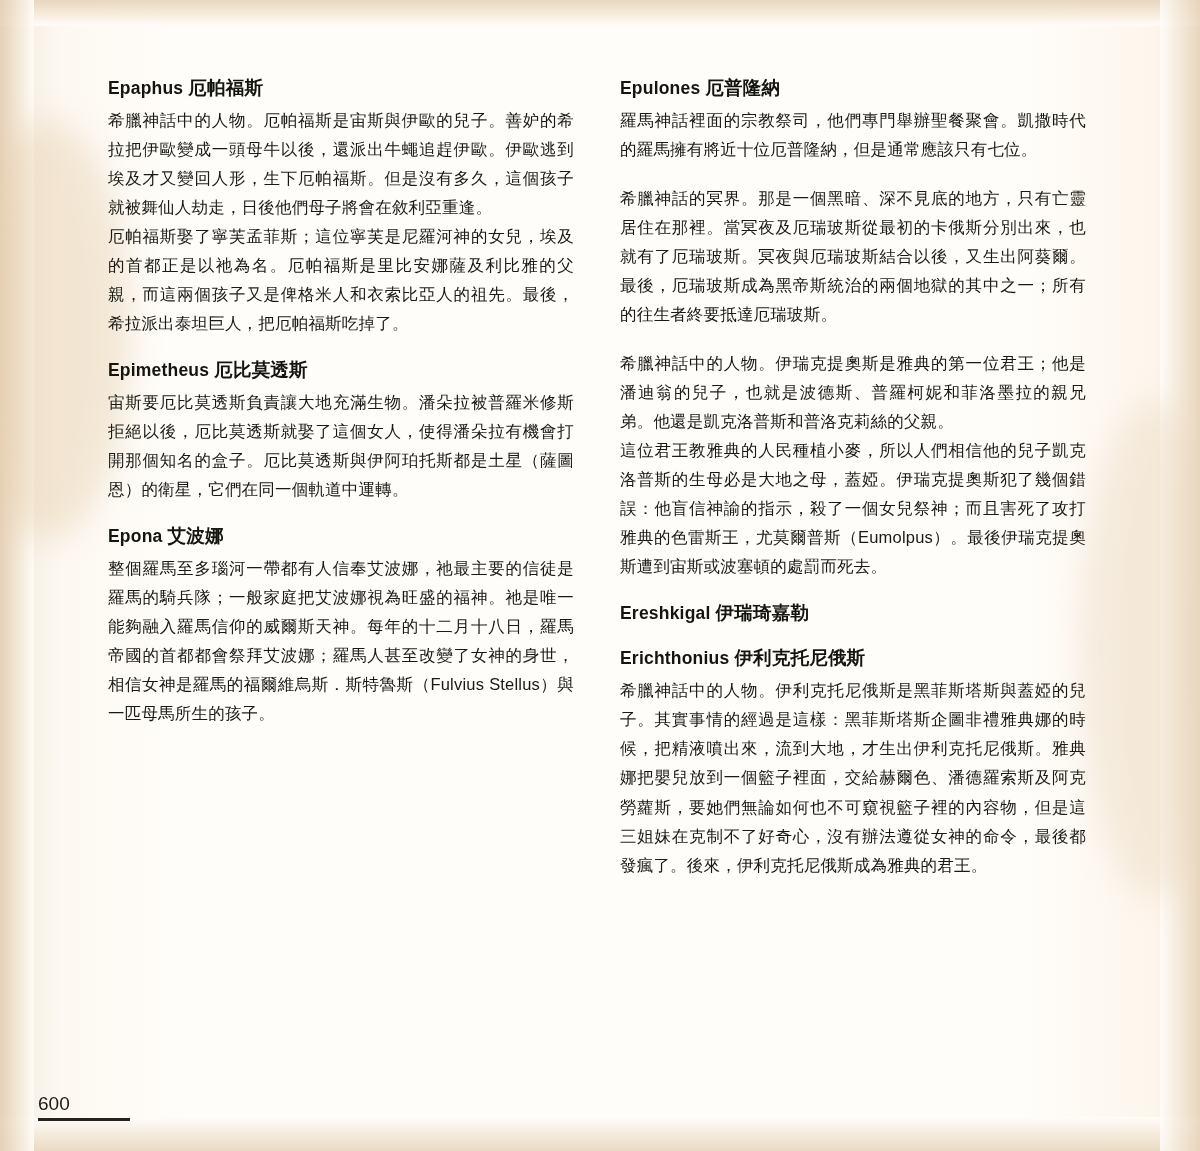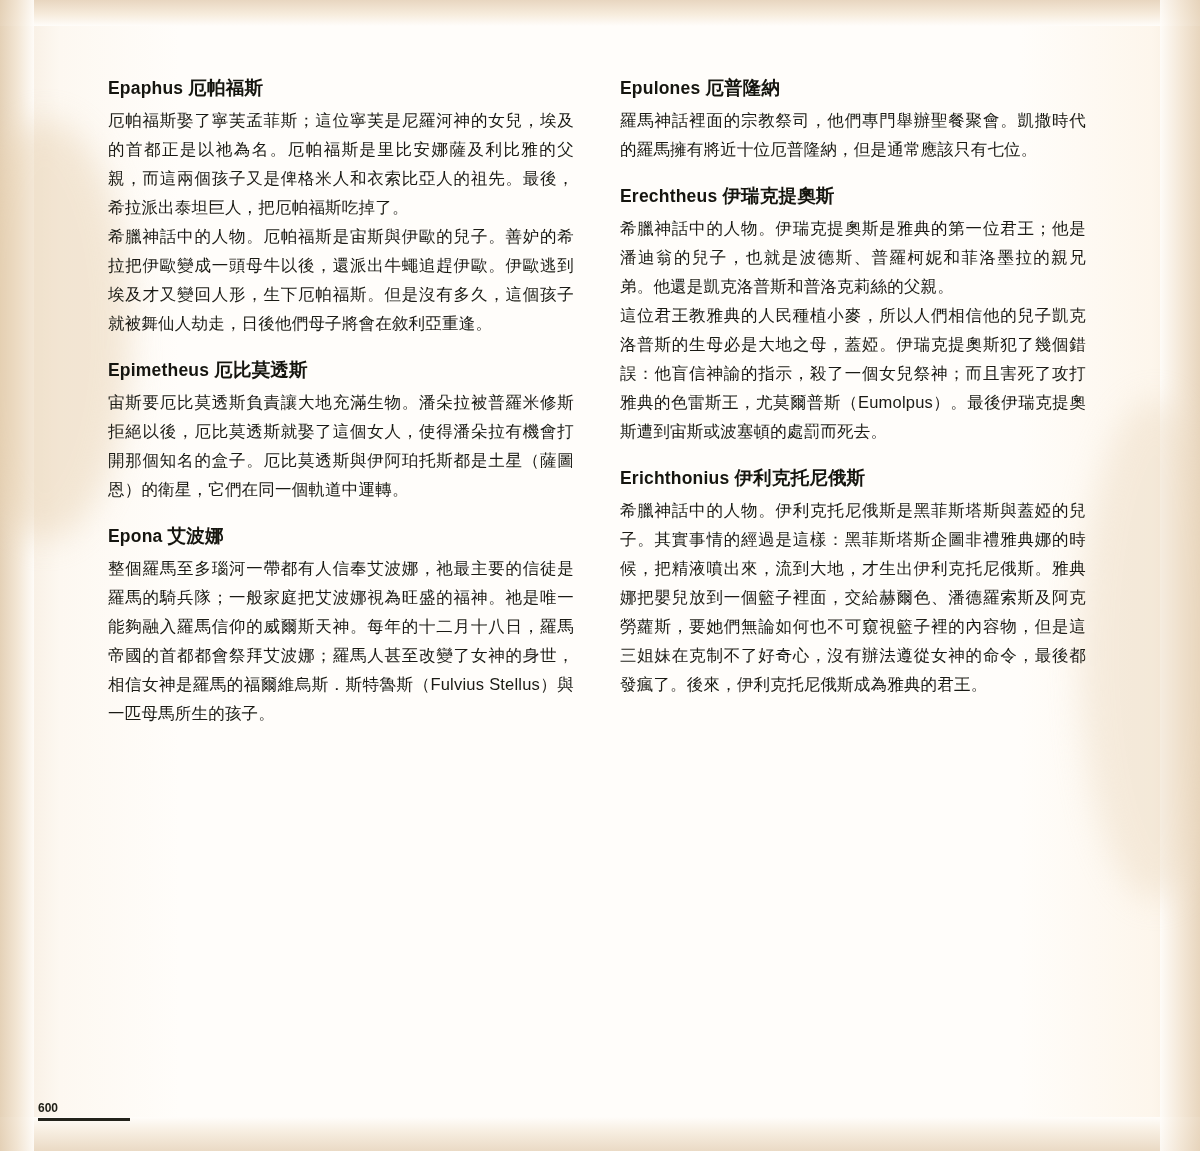--- a/index.html
+++ b/index.html
@@ -93,22 +93,22 @@
   .footer {
     position: absolute;
     left: 38px;
     bottom: 36px;
     width: 120px;
     display: flex;
     align-items: center;
     gap: 8px;
   }
   .page-number {
-    font-size: 12px;
-    font-weight: bold;
+    font-size: 19px;
+    font-weight: normal;
     color: #1d1d15;
   }
   .footer-rule-long {
     position: absolute;
     left: 38px;
     bottom: 30px;
     width: 92px;
     height: 3px;
     background: #23231b;
   }
@@ -133,22 +133,22 @@
 
   <div class="content">
 
     <div class="column">
 
       <div class="entry">
         <div class="entry-head">
           <span>Epaphus</span>
           <span class="zh">厄帕福斯</span>
         </div>
+        <p>希臘神話中的人物。厄帕福斯是宙斯與伊歐的兒子。善妒的希拉把伊歐變成一頭母牛以後，還派出牛蠅追趕伊歐。伊歐逃到埃及才又變回人形，生下厄帕福斯。但是沒有多久，這個孩子就被舞仙人劫走，日後他們母子將會在敘利亞重逢。</p>
         <p>厄帕福斯娶了寧芙孟菲斯；這位寧芙是尼羅河神的女兒，埃及的首都正是以祂為名。厄帕福斯是里比安娜薩及利比雅的父親，而這兩個孩子又是俾格米人和衣索比亞人的祖先。最後，希拉派出泰坦巨人，把厄帕福斯吃掉了。</p>
-        <p>希臘神話中的人物。厄帕福斯是宙斯與伊歐的兒子。善妒的希拉把伊歐變成一頭母牛以後，還派出牛蠅追趕伊歐。伊歐逃到埃及才又變回人形，生下厄帕福斯。但是沒有多久，這個孩子就被舞仙人劫走，日後他們母子將會在敘利亞重逢。</p>
       </div>
 
       <div class="entry">
         <div class="entry-head">
           <span>Epimetheus</span>
           <span class="zh">厄比莫透斯</span>
         </div>
         <p>宙斯要厄比莫透斯負責讓大地充滿生物。潘朵拉被普羅米修斯拒絕以後，厄比莫透斯就娶了這個女人，使得潘朵拉有機會打開那個知名的盒子。厄比莫透斯與伊阿珀托斯都是土星（薩圖恩）的衛星，它們在同一個軌道中運轉。</p>
       </div>
 
@@ -166,32 +166,33 @@
 
       <div class="entry">
         <div class="entry-head">
           <span>Epulones</span>
           <span class="zh">厄普隆納</span>
         </div>
         <p>羅馬神話裡面的宗教祭司，他們專門舉辦聖餐聚會。凱撒時代的羅馬擁有將近十位厄普隆納，但是通常應該只有七位。</p>
       </div>
 
       <div class="entry">
-      </div>
-
-      <div class="entry">
-        <div class="entry-head">
-          <span>Erechtheus</span>
-          <span class="zh">伊瑞克提奧斯</span>
-        </div>
+        <p>希臘神話的冥界。那是一個黑暗、深不見底的地方，只有亡靈居住在那裡。當冥夜及厄瑞玻斯從最初的卡俄斯分別出來，也就有了厄瑞玻斯。冥夜與厄瑞玻斯結合以後，又生出阿葵爾。最後，厄瑞玻斯成為黑帝斯統治的兩個地獄的其中之一；所有的往生者終要抵達厄瑞玻斯。</p>
+      </div>
+
+      <div class="entry">
         <p>希臘神話中的人物。伊瑞克提奧斯是雅典的第一位君王；他是潘迪翁的兒子，也就是波德斯、普羅柯妮和菲洛墨拉的親兄弟。他還是凱克洛普斯和普洛克莉絲的父親。</p>
         <p>這位君王教雅典的人民種植小麥，所以人們相信他的兒子凱克洛普斯的生母必是大地之母，蓋婭。伊瑞克提奧斯犯了幾個錯誤：他盲信神諭的指示，殺了一個女兒祭神；而且害死了攻打雅典的色雷斯王，尤莫爾普斯（Eumolpus）。最後伊瑞克提奧斯遭到宙斯或波塞頓的處罰而死去。</p>
       </div>
 
       <div class="entry">
+        <div class="entry-head">
+          <span>Ereshkigal</span>
+          <span class="zh">伊瑞琦嘉勒</span>
+        </div>
       </div>
 
       <div class="entry">
         <div class="entry-head">
           <span>Erichthonius</span>
           <span class="zh">伊利克托尼俄斯</span>
         </div>
         <p>希臘神話中的人物。伊利克托尼俄斯是黑菲斯塔斯與蓋婭的兒子。其實事情的經過是這樣：黑菲斯塔斯企圖非禮雅典娜的時候，把精液噴出來，流到大地，才生出伊利克托尼俄斯。雅典娜把嬰兒放到一個籃子裡面，交給赫爾色、潘德羅索斯及阿克勞蘿斯，要她們無論如何也不可窺視籃子裡的內容物，但是這三姐妹在克制不了好奇心，沒有辦法遵從女神的命令，最後都發瘋了。後來，伊利克托尼俄斯成為雅典的君王。</p>
       </div>
 

